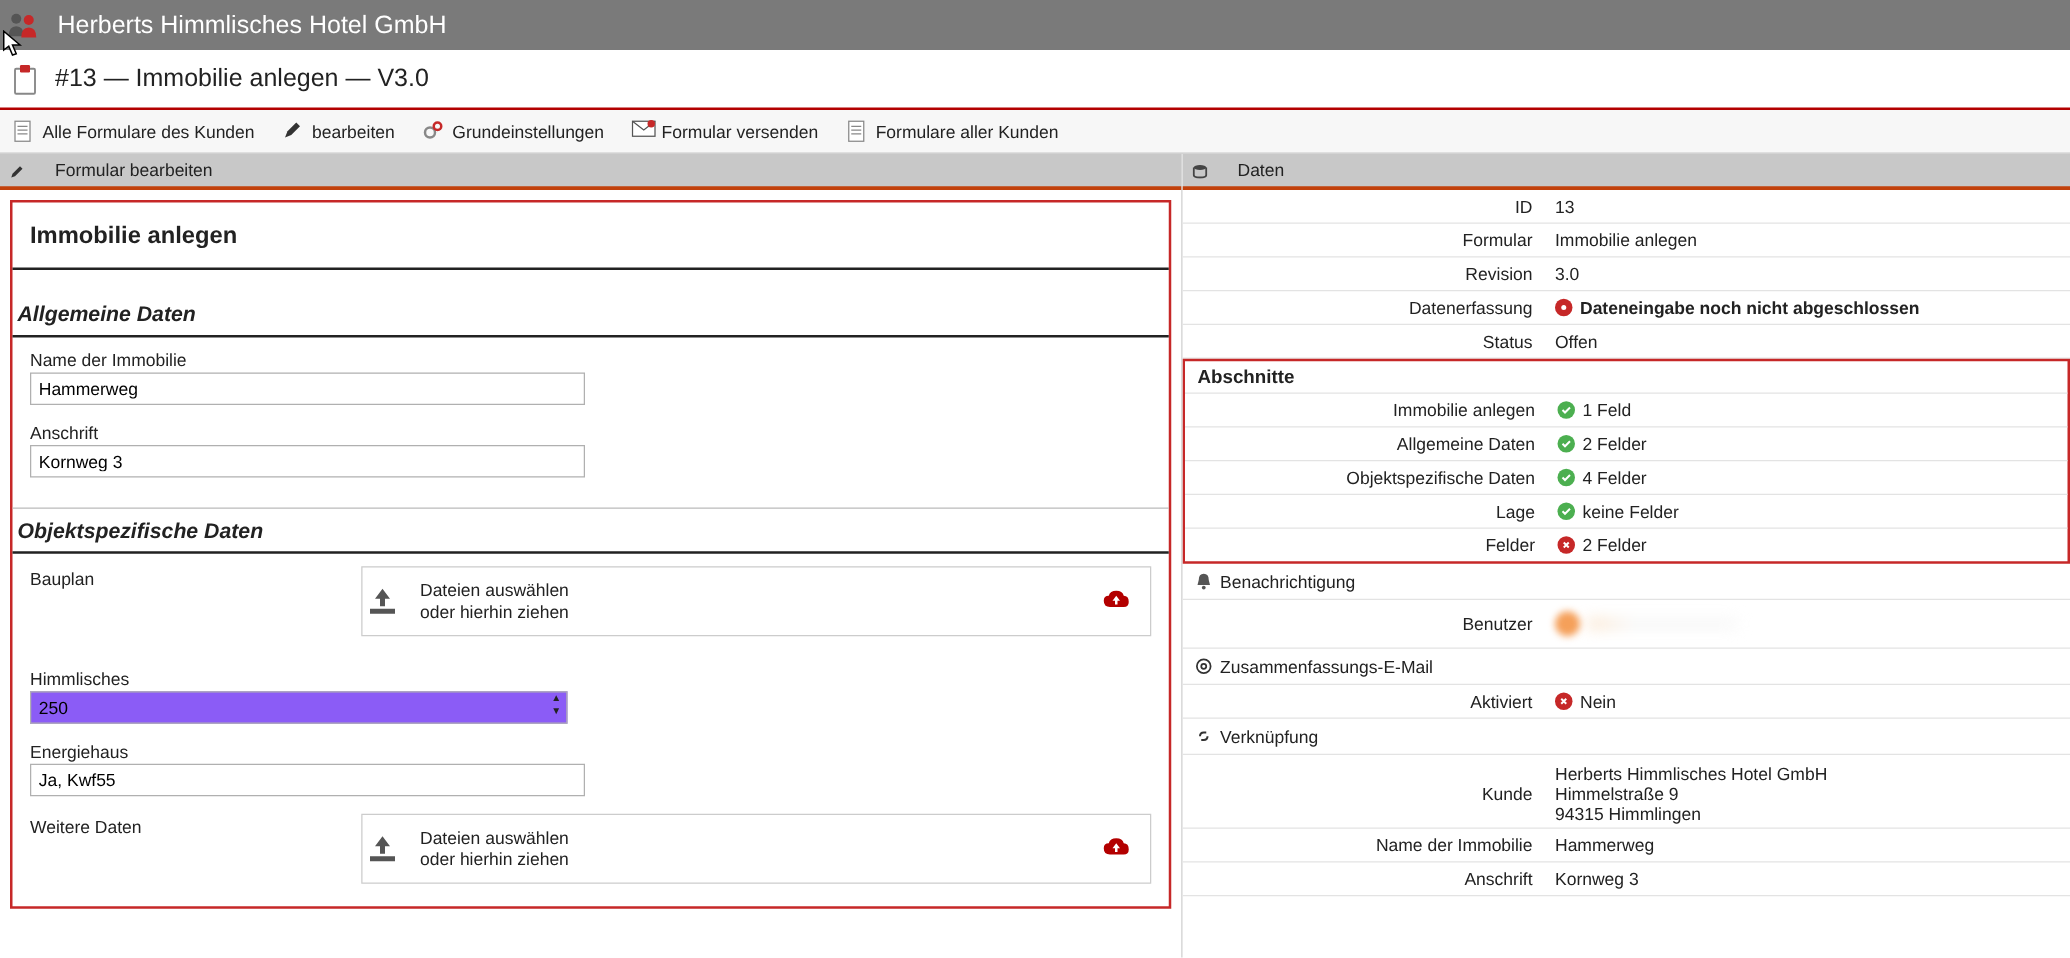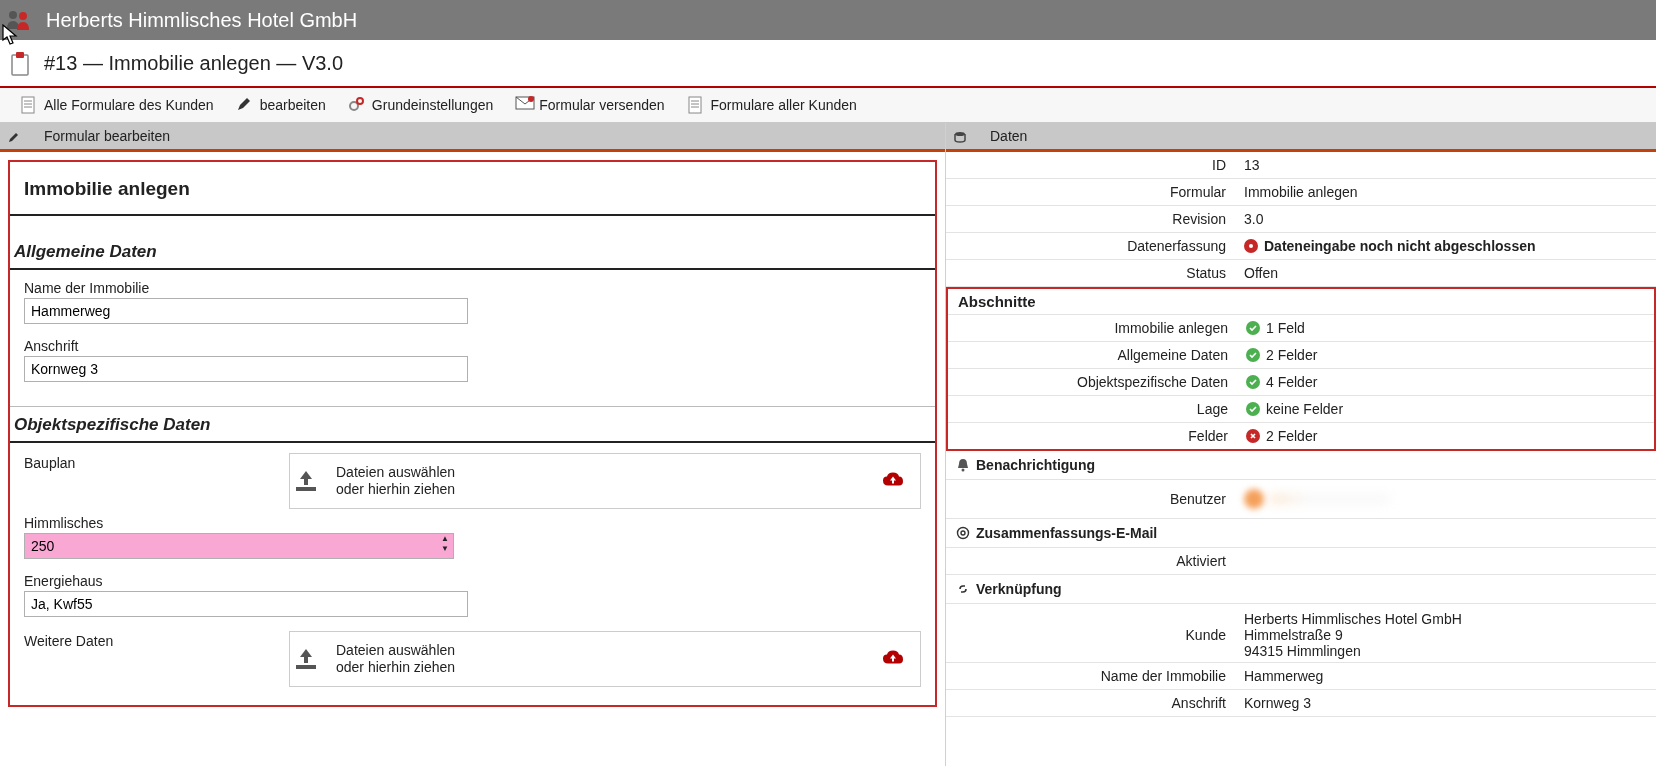--- a/index.html
+++ b/index.html
@@ -3,59 +3,59 @@
 <meta charset="utf-8">
 <style>
 html,body{margin:0;padding:0;font-family:Arial,Helvetica,sans-serif;font-size:14px;color:#222;background:#fff;height:766px;width:1656px;overflow:hidden}
 .topbar{background:#7a7a7a;height:40px;display:flex;align-items:center;padding-left:0;color:#fff}
 .topbar .logo{width:38px;height:40px;display:flex;align-items:center;justify-content:center;font-size:20px}
 .topbar .company{font-size:20px;font-weight:500;margin-left:8px}
 .cursor{position:absolute;left:2px;top:24px;z-index:50}
 .title-row{height:46px;display:flex;align-items:center;border-bottom:2px solid #b30000;padding-left:8px}
 .title-row .clip-icon{width:24px;height:24px;margin-right:12px}
 .title-row .page-title{font-size:20px;font-weight:400}
-.toolbar{height:34px;background:#f7f7f7;display:flex;align-items:center;gap:22px;padding-left:20px;border-bottom:1px solid #c8c8c8}
+.toolbar{height:34px;background:#f7f7f7;display:flex;align-items:center;gap:22px;padding-left:10px;border-bottom:1px solid #c8c8c8}
 .toolbar .tb-item{display:flex;align-items:center;gap:6px;font-size:14px;color:#222;cursor:pointer}
 .toolbar .tb-item .ic{width:18px;height:18px}
 .columns{display:flex;height:calc(766px - 40px - 46px - 34px)}
 .colL{width:945px;border-right:1px solid #d0d0d0;display:flex;flex-direction:column}
 .colR{flex:1;display:flex;flex-direction:column;overflow:hidden}
 .panel-hd{background:#c8c8c8;height:26px;display:flex;align-items:center;padding-left:8px;font-size:14px;gap:24px;border-bottom:3px solid #c2410c}
 .panel-hd .pic{width:12px;height:12px}
 .form-area{padding:8px 8px 0 8px;flex:1;overflow:auto}
 .redbox{border:2px solid #c62828;padding:0;background:#fff}
 .sec-title-main{font-size:19px;font-weight:700;padding:16px 14px 14px 14px;border-bottom:2px solid #222;margin:0}
 .sec-title{font-size:17px;font-weight:700;font-style:italic;padding:8px 4px 6px 4px;margin:0 0 0 0;border-bottom:2px solid #222}
 .sec-body{padding:10px 14px 18px 14px;border-bottom:1px solid #bbb}
 .sec-body:last-child{border-bottom:none}
 .field{margin-bottom:14px}
 .field-label{font-size:14px;color:#222;margin-bottom:2px}
 .text-input{width:430px;height:22px;padding:1px 6px;border:1px solid #b0b0b0;font-size:14px;background:#fff}
-.num-input{width:394px;height:22px;padding:1px 28px 1px 6px;border:1px solid #b0b0b0;font-size:14px;background:#f9a8d4;position:relative;display:inline-block}
+.num-input{width:394px;height:22px;padding:1px 28px 1px 6px;border:1px solid #b0b0b0;font-size:14px;background:#8b5cf6;position:relative;display:inline-block}
 .num-wrap{position:relative;display:inline-block}
 .spinner{position:absolute;right:2px;top:2px;width:14px;height:20px;display:flex;flex-direction:column}
 .spinner div{flex:1;font-size:8px;line-height:8px;text-align:center;cursor:pointer}
 .upload-row{display:flex;align-items:center}
 .upload-label{width:265px;font-size:14px;color:#222;align-self:flex-start;padding-top:2px}
 .drop-zone{flex:1;height:54px;border:1px solid #ccc;display:flex;align-items:center;gap:16px;padding-left:2px;position:relative;background:#fff}
 .drop-zone .up-ic{width:28px;height:24px;color:#555}
 .drop-zone .dz-text{font-size:14px;line-height:17px}
 .drop-zone .cloud-ic{position:absolute;right:16px;top:50%;transform:translateY(-50%);color:#b30000}
 
 .kv-row{display:flex;border-bottom:1px solid #e3e3e3;min-height:26px;align-items:center}
 .kv-row:first-child{border-top:none}
 .kv-label{width:280px;text-align:right;padding-right:10px;font-size:14px;color:#222}
 .kv-val{flex:1;padding-left:8px;font-size:14px;display:flex;align-items:center;gap:6px}
 .ok-dot{width:14px;height:14px;border-radius:50%;background:#4caf50;display:inline-flex;align-items:center;justify-content:center}
 .ok-dot svg,.bad-dot svg,.x-dot svg{width:10px;height:10px}
 .bad-dot{width:14px;height:14px;border-radius:50%;background:#c62828;display:inline-flex;align-items:center;justify-content:center}
 .x-dot{width:14px;height:14px;border-radius:50%;background:#c62828;display:inline-flex;align-items:center;justify-content:center}
 .abschnitte-box{border:2px solid #c62828;margin:0}
 .abschnitte-hd{padding:4px 10px;font-size:15px;font-weight:700;border-bottom:1px solid #e3e3e3}
-.r-sec-hd{display:flex;align-items:center;gap:6px;padding:6px 10px;border-bottom:1px solid #e3e3e3;font-weight:700;font-size:14px}
+.r-sec-hd{display:flex;align-items:center;gap:6px;padding:6px 10px;border-bottom:1px solid #e3e3e3;font-weight:400;font-size:14px}
 .r-sec-hd .sic{width:14px;height:14px}
 .blur-name{filter:blur(6px);background:linear-gradient(90deg,#f7c38a,#eee 30%,#eee);padding:2px 60px;border-radius:3px}
 .avatar-dot{width:20px;height:20px;border-radius:50%;background:#f5a05a;filter:blur(3px)}
 .addr-lines{line-height:16px;font-size:14px}
 .status-red{font-weight:700}
 input{font-family:inherit}
 </style>
 </head>
 <body>
 
@@ -146,21 +146,21 @@
             <input class="text-input" value="Hammerweg" style="">
           </div>
           <div class="field" style="margin-bottom:6px">
             <div class="field-label">Anschrift</div>
             <input class="text-input" value="Kornweg 3" style="">
           </div>
         </div>
 
         <div class="sec-title">Objektspezifische Daten</div>
         <div class="sec-body">
-          <div class="upload-row" style="margin-bottom:6px">
+          <div class="upload-row" style="margin-bottom:26px">
             <div class="upload-label">Bauplan</div>
             <div class="drop-zone">
               <span class="up-ic"><svg width="28" height="24" viewBox="0 0 28 24">
                     <path d="M4 18 H24 V22 H4 Z M14 2 L20 10 H16 V16 H12 V10 H8 Z" fill="#555"></path>
                   </svg></span>
               <div class="dz-text">
                 <div>Dateien auswählen</div>
                 <div>oder hierhin ziehen</div>
               </div>
               <span class="cloud-ic"><svg width="22" height="16" viewBox="0 0 22 16">
@@ -321,20 +321,28 @@
 
     <div class="r-sec-hd">
       <span class="sic"><svg width="14" height="14" viewBox="0 0 14 14">
             <circle cx="7" cy="7" r="5.5" fill="none" stroke="#333" stroke-width="1.4"></circle>
             <circle cx="7" cy="7" r="2" fill="none" stroke="#333" stroke-width="1.4"></circle>
           </svg></span>
       <span>Zusammenfassungs-E-Mail</span>
     </div>
     <div class="kv-row">
       <div class="kv-label">Aktiviert</div>
+      <div class="kv-val">
+          <span class="x-dot">
+            <svg viewBox="0 0 10 10">
+              <path d="M3 3 L7 7 M7 3 L3 7" stroke="#fff" stroke-width="1.6"></path>
+            </svg>
+          </span>
+          <span>Nein</span>
+        </div>
     </div>
 
     <div class="r-sec-hd">
       <span class="sic"><svg width="14" height="14" viewBox="0 0 14 14">
             <path d="M4 7 Q4 4 7 4 H9 M10 7 Q10 10 7 10 H5" fill="none" stroke="#333" stroke-width="1.6"></path>
           </svg></span>
       <span>Verknüpfung</span>
     </div>
     <div class="kv-row" style="min-height:54px;align-items:center;padding-top:4px">
       <div class="kv-label">Kunde</div>

